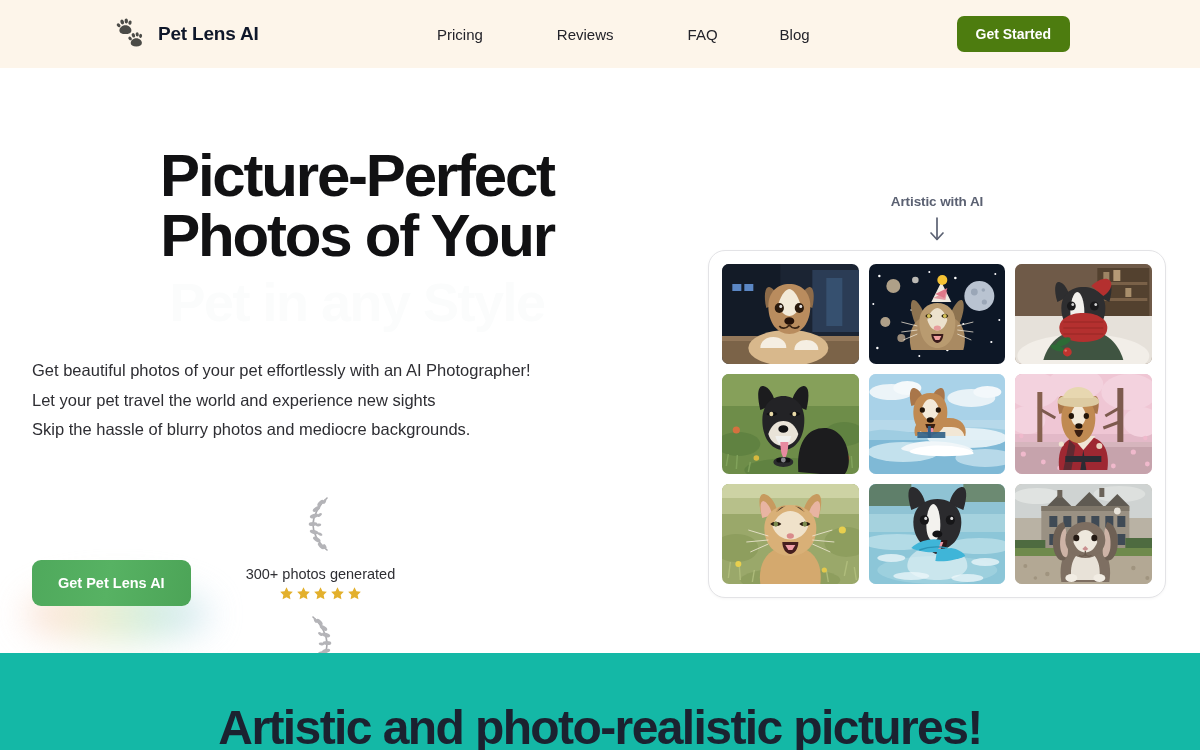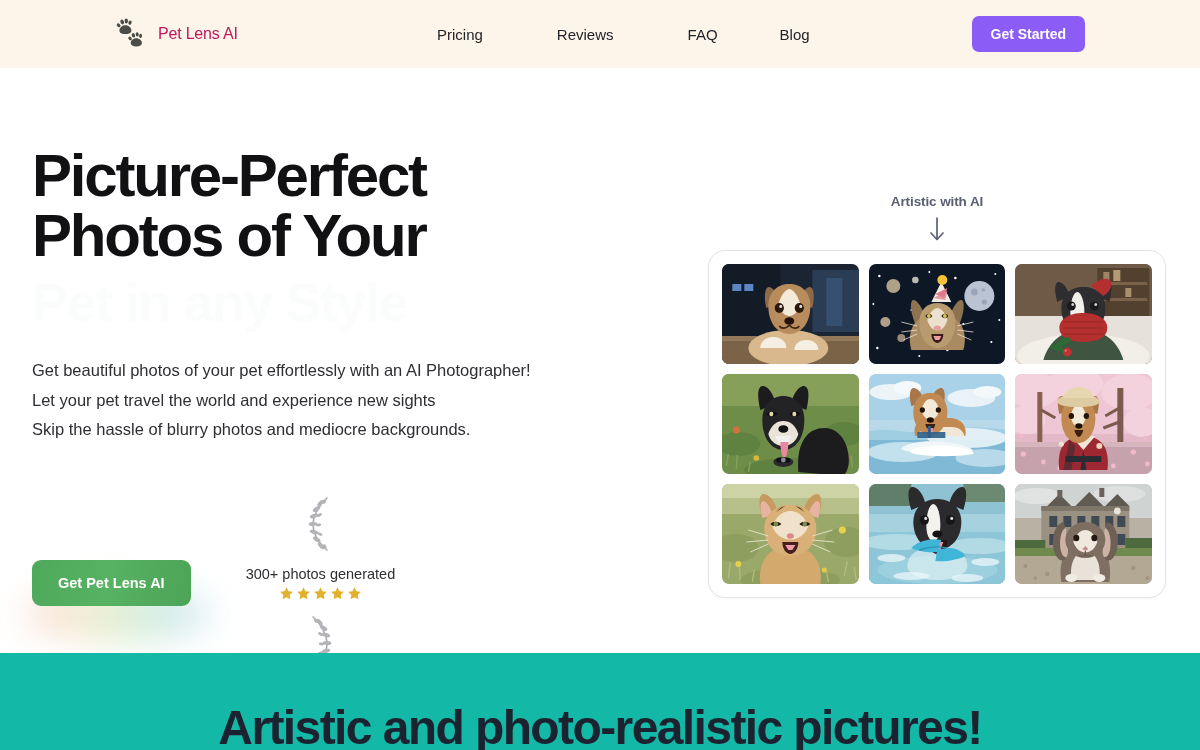--- a/index.html
+++ b/index.html
@@ -22,23 +22,23 @@
   .brand {
     position:absolute;
     left:112px;
     display:flex;
     align-items:center;
     gap:10px;
     text-decoration:none;
   }
   .paw-logo { width:36px; height:36px; display:block; }
   .brand-name {
-    font-size:16px;
-    font-weight:normal;
-    color:#be185d;
+    font-size:19px;
+    font-weight:bold;
+    color:#0f172a;
     letter-spacing:-0.2px;
     white-space:nowrap;
   }
   .nav {
     position:absolute;
     left:437px;
     display:flex;
     align-items:center;
     gap:0;
   }
@@ -47,22 +47,22 @@
     color:#23232a;
     text-decoration:none;
     padding:6px 0;
     margin-right:74px;
     white-space:nowrap;
   }
   .nav a:last-child { margin-right:0; }
   .nav a.faq { margin-right:62px; }
   .btn-get-started {
     position:absolute;
-    right:115px;
-    background:#8b5cf6;
+    right:130px;
+    background:#4d7c0f;
     color:#ffffff;
     font-size:14px;
     font-weight:bold;
     border:none;
     border-radius:7px;
     padding:10px 19px;
     cursor:pointer;
     font-family:"Liberation Sans", sans-serif;
     white-space:nowrap;
   }
@@ -79,20 +79,21 @@
     left:32px;
     top:78px;
     width:650px;
   }
   .headline {
     font-size:60px;
     line-height:60px;
     font-weight:800;
     letter-spacing:-2.2px;
     color:#111113;
+    text-align:center;
   }
   .headline .ghost-line {
     display:block;
     color:#fbfcfc;
     font-size:54px;
     line-height:72px;
     letter-spacing:-1.5px;
     user-select:none;
   }
   .subtext {

